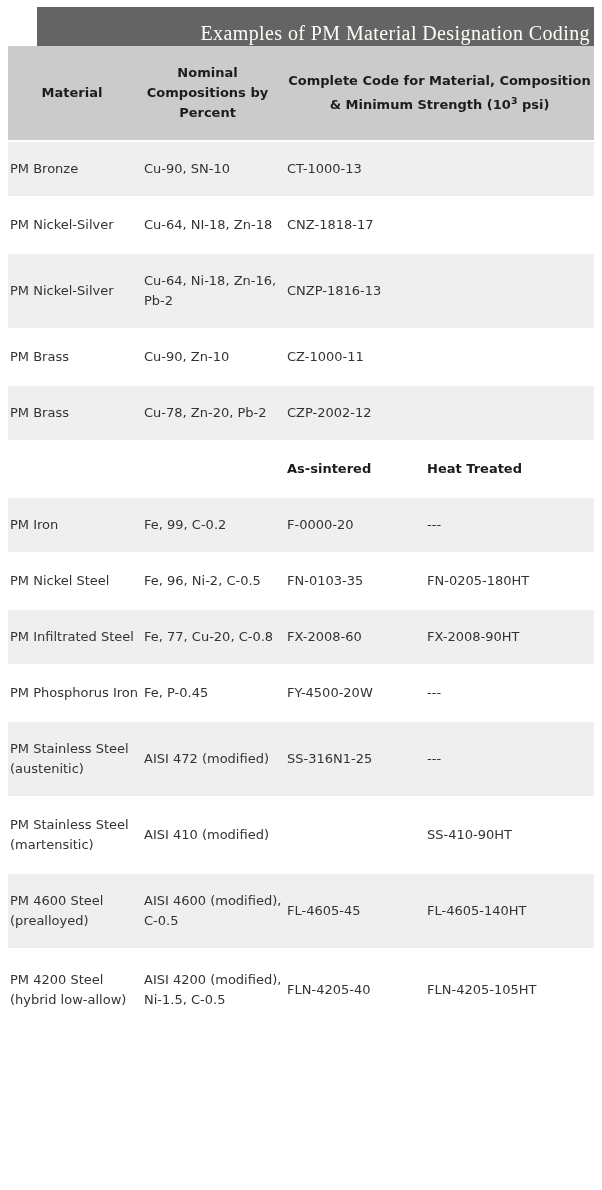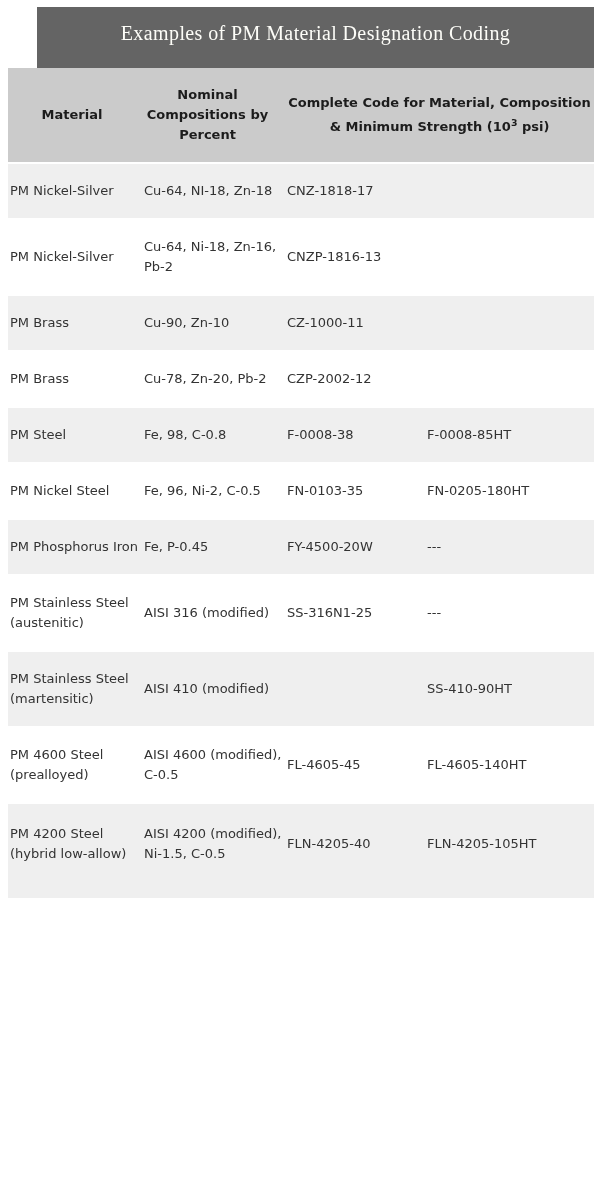--- a/index.html
+++ b/index.html
@@ -17,22 +17,22 @@
     margin: 7px 8px;
     font-family: "DejaVu Sans", "Liberation Sans", sans-serif;
     width: 586px;
   }
   .title-bar {
     background: var(--title-bar);
     color: var(--title-text);
     font-family: "Liberation Serif", "DejaVu Serif", serif;
     font-size: 20px;
     letter-spacing: 0.4px;
-    text-align: center;
-    padding: 15px 4px 23px 4px;
+    text-align: right;
+    padding: 15px 4px 1px 4px;
     margin-left: 29px;
   }
   table {
     border-collapse: collapse;
     width: 586px;
     table-layout: fixed;
   }
   th, td {
     border-bottom: 2px solid #ffffff;
     vertical-align: middle;
@@ -84,20 +84,26 @@
   </colgroup>
   <thead>
     <tr>
       <th class="th-mat">Material</th>
       <th class="th-comp">Nominal Compositions by Percent</th>
       <th colspan="2"><span>Complete Code for Material, Composition &amp; Minimum Strength (10</span><sup>3</sup><span> psi)</span></th>
     </tr>
   </thead>
   <tbody>
       <tr>
+        <td>PM Bronze</td>
+        <td>Cu-90, SN-10</td>
+        <td>CT-1000-13</td>
+        <td></td>
+      </tr>
+      <tr>
         <td>PM Nickel-Silver</td>
         <td>Cu-64, NI-18, Zn-18</td>
         <td>CNZ-1818-17</td>
         <td></td>
       </tr>
       <tr>
         <td>PM Nickel-Silver</td>
         <td>Cu-64, Ni-18, Zn-16, Pb-2</td>
         <td>CNZP-1816-13</td>
         <td></td>
@@ -108,40 +114,52 @@
         <td>CZ-1000-11</td>
         <td></td>
       </tr>
       <tr>
         <td>PM Brass</td>
         <td>Cu-78, Zn-20, Pb-2</td>
         <td>CZP-2002-12</td>
         <td></td>
       </tr>
       <tr>
-        <td>PM Steel</td>
-        <td>Fe, 98, C-0.8</td>
-        <td>F-0008-38</td>
-        <td>F-0008-85HT</td>
+        <td class="subhead"></td>
+        <td class="subhead"></td>
+        <td class="subhead">As-sintered</td>
+        <td class="subhead">Heat Treated</td>
+      </tr>
+      <tr>
+        <td>PM Iron</td>
+        <td>Fe, 99, C-0.2</td>
+        <td>F-0000-20</td>
+        <td>---</td>
       </tr>
       <tr>
         <td>PM Nickel Steel</td>
         <td>Fe, 96, Ni-2, C-0.5</td>
         <td>FN-0103-35</td>
         <td>FN-0205-180HT</td>
+      </tr>
+      <tr>
+        <td>PM Infiltrated Steel</td>
+        <td>Fe, 77, Cu-20, C-0.8</td>
+        <td>FX-2008-60</td>
+        <td>FX-2008-90HT</td>
       </tr>
       <tr>
         <td>PM Phosphorus Iron</td>
         <td>Fe, P-0.45</td>
         <td>FY-4500-20W</td>
         <td>---</td>
       </tr>
       <tr>
         <td>PM Stainless Steel (austenitic)</td>
-        <td>AISI 316 (modified)</td>
+        <td>AISI 472 (modified)</td>
         <td>SS-316N1-25</td>
         <td>---</td>
       </tr>
       <tr>
         <td>PM Stainless Steel (martensitic)</td>
         <td>AISI 410 (modified)</td>
         <td></td>
         <td>SS-410-90HT</td>
       </tr>
       <tr>

